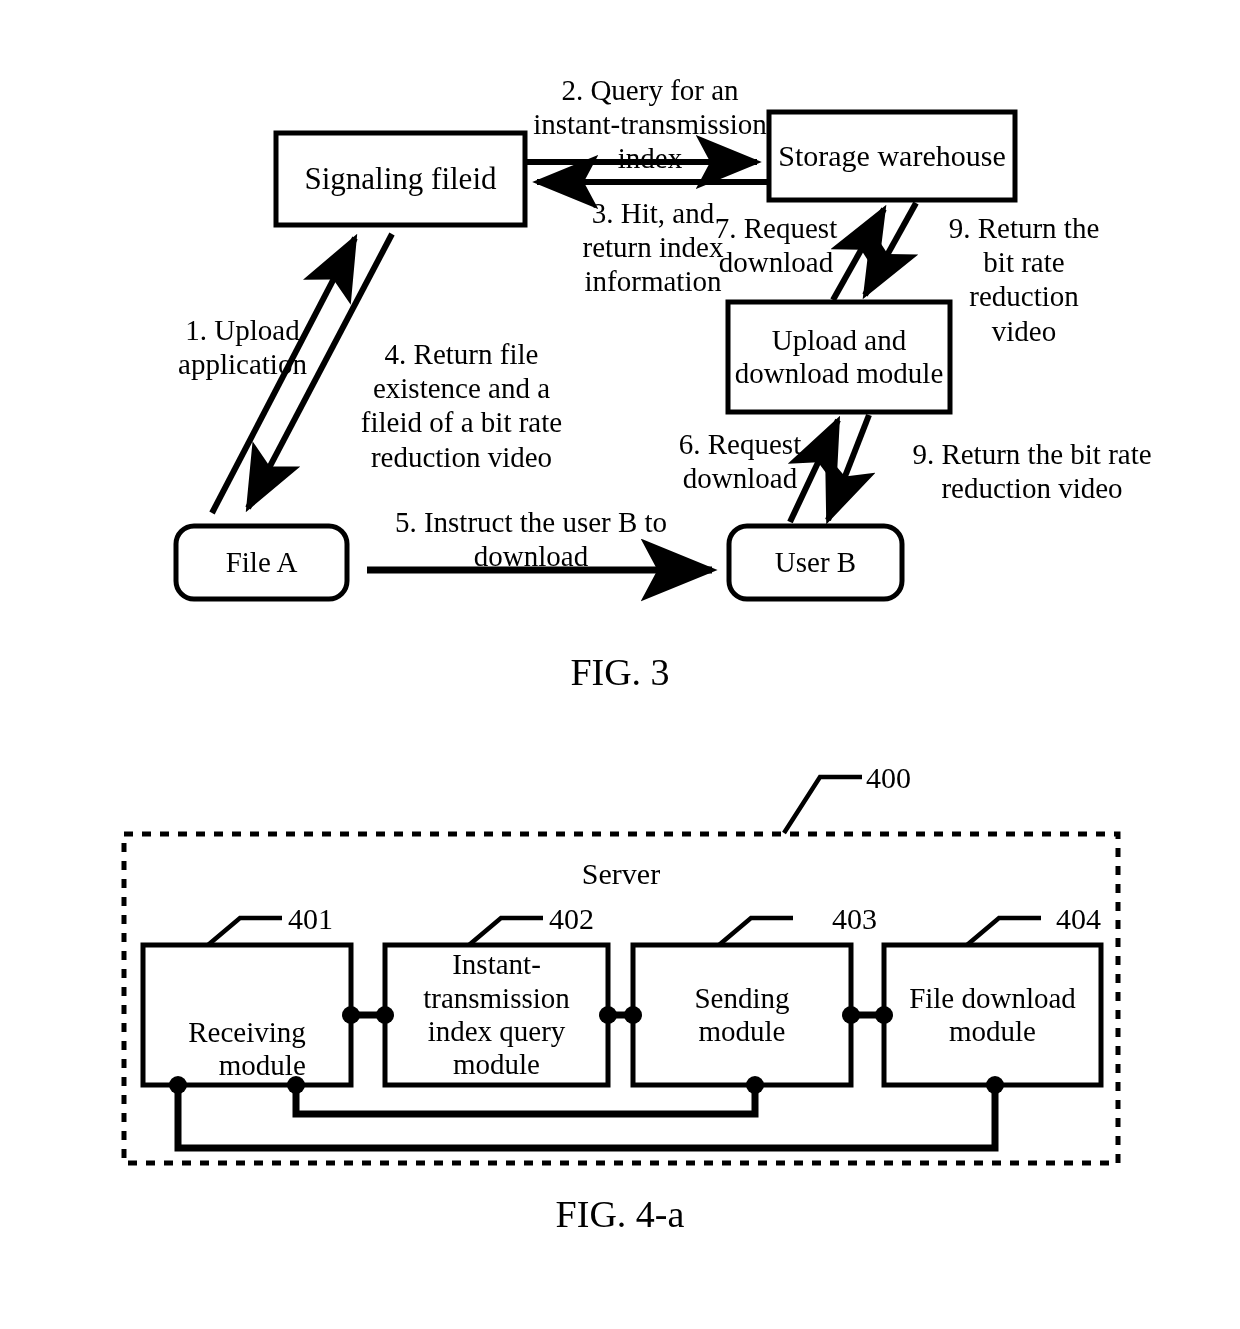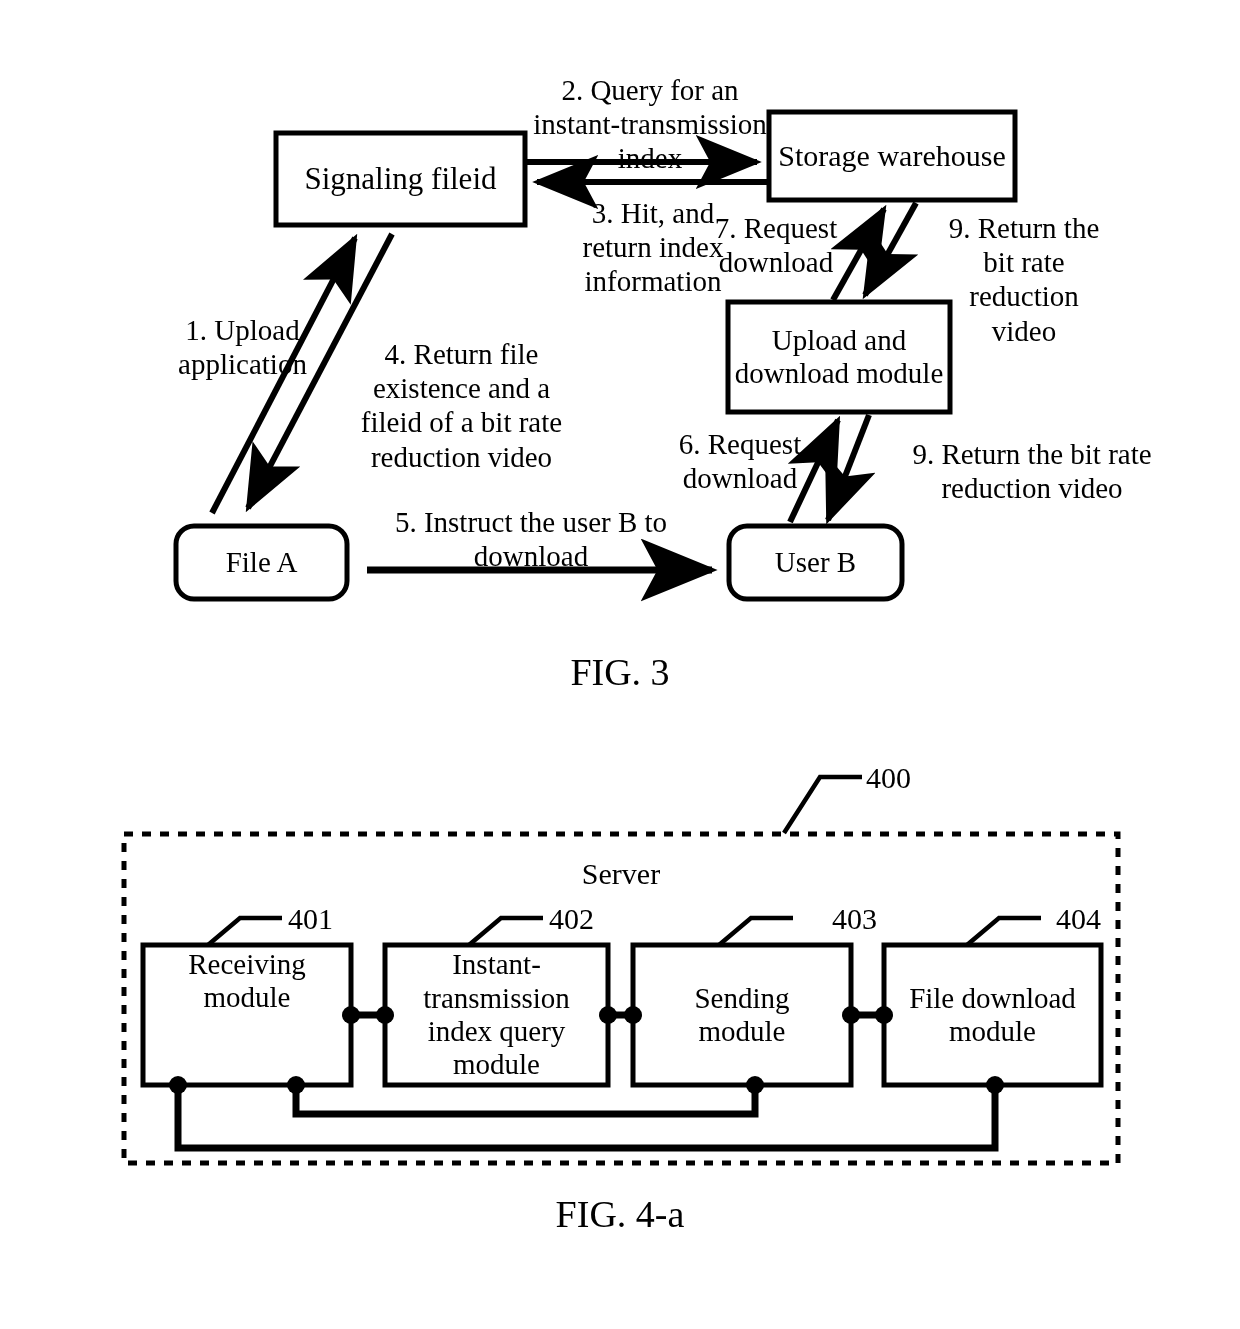--- a/index.html
+++ b/index.html
@@ -178,21 +178,21 @@
 
 <div class="refnum" style="left:866px; top:761px;">400</div>
 
 <div class="lbl" style="left:546px; top:856px; width:150px; font-size:30px;">Server</div>
 
 <div class="refnum" style="left:288px; top:902px;">401</div>
 <div class="refnum" style="left:549px; top:902px;">402</div>
 <div class="refnum" style="left:799px; top:902px;margin-left:33px;">403</div>
 <div class="refnum" style="left:1047px; top:902px;margin-left:9px;">404</div>
 
-<div class="box-text" style="left:143px; top:911px; width:208px; height:140px; font-size:29px;">Receiving
+<div class="box-text" style="left:143px; top:979px; width:208px; height:140px; font-size:29px;text-align:right;">Receiving
 module</div>
 
 <div class="box-text" style="left:385px; top:945px; width:223px; height:140px; font-size:29px;">Instant-
 transmission
 index query
 module</div>
 
 <div class="box-text" style="left:633px; top:945px; width:218px; height:140px; font-size:29px;">Sending
 module</div>
 

